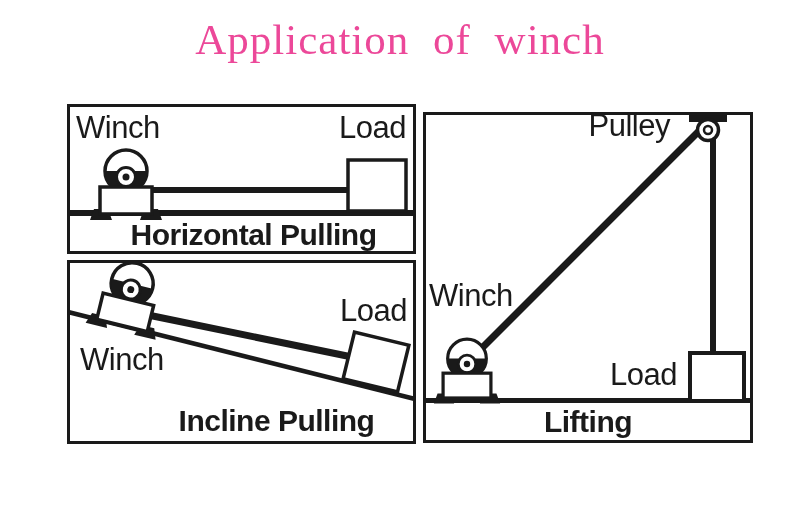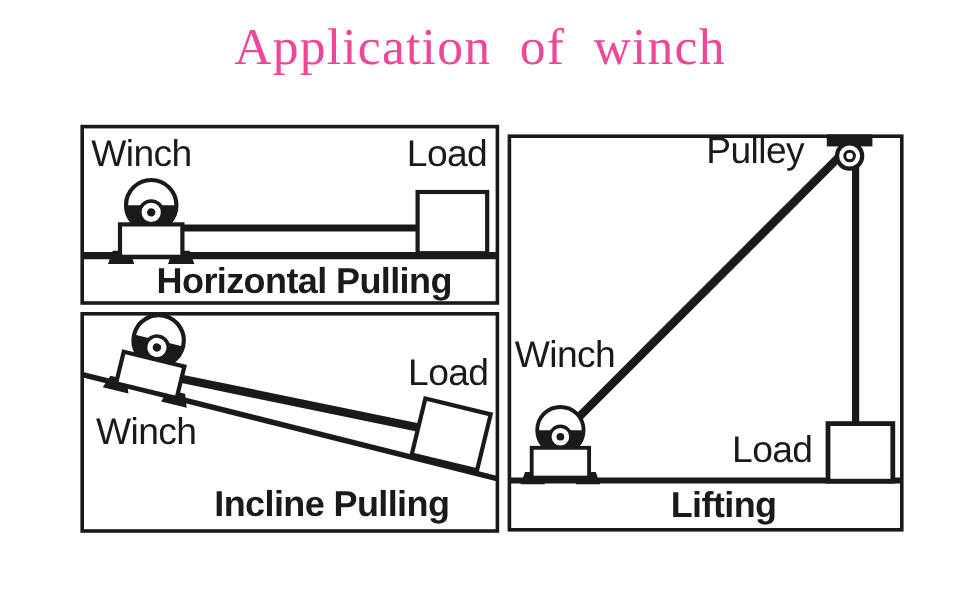--- a/index.html
+++ b/index.html
@@ -76,13 +76,13 @@
 <div class="lbl" style="right:394px;top:112px;">Load</div>
 <div class="caption" style="left:67px;top:220px;width:349px;margin-left:12px;">Horizontal Pulling</div>
 
 <div class="lbl" style="left:80px;top:344px;">Winch</div>
 <div class="lbl" style="right:393px;top:295px;">Load</div>
 <div class="caption" style="left:67px;top:406px;width:419px;">Incline Pulling</div>
 
 <div class="lbl" style="right:130px;top:110px;">Pulley</div>
 <div class="lbl" style="left:429px;top:280px;">Winch</div>
 <div class="lbl" style="right:123px;top:359px;">Load</div>
-<div class="caption" style="left:438px;top:407px;width:330px;">Lifting</div>
+<div class="caption" style="left:423px;top:407px;width:330px;">Lifting</div>
 
 </body></html>

